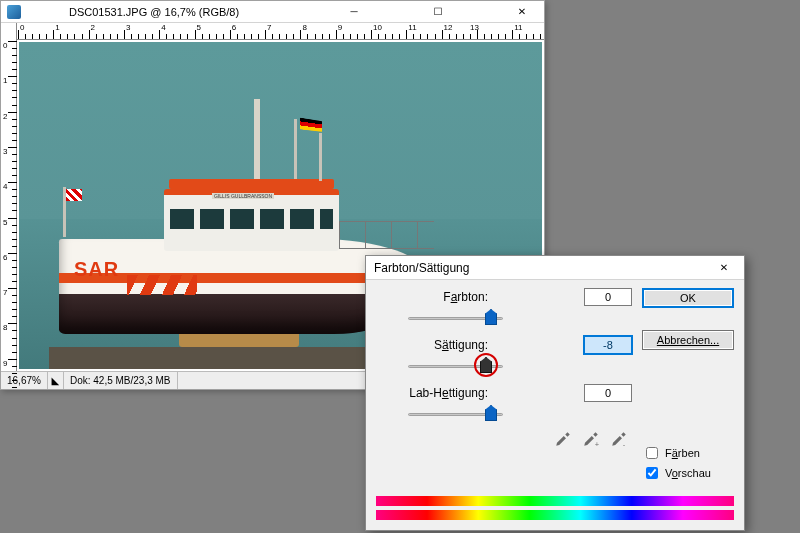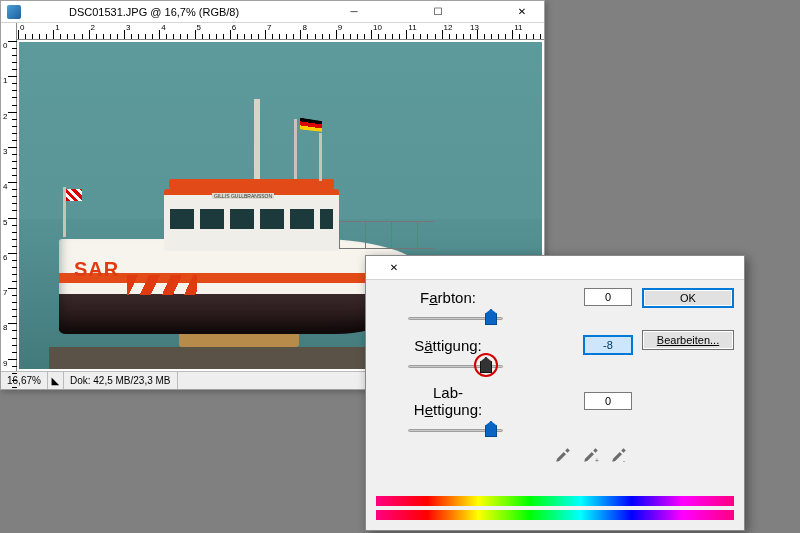--- a/index.html
+++ b/index.html
@@ -149,21 +149,21 @@
   }
   .w-select .arrow{font-size:8px;color:#555;}
   .w-btn{
     height:20px;border:1px solid #707070;background:#e1e1e1;font-size:11px;
     display:flex;align-items:center;justify-content:center;cursor:default;
     box-shadow: inset 0 0 0 1px #fff;
   }
   .w-btn.primary{border:2px solid #0078d7;background:#e1e1e1;}
   .sliders{display:flex;flex-direction:column;gap:2px;padding-left:32px;}
   .srow{display:flex;align-items:center;gap:6px;}
-  .srow label{width:80px;text-align:center;font-size:15px;}
+  .srow label{width:80px;text-align:right;font-size:12px;}
   .ul{text-decoration:underline;}
   .num-input{
     width:48px;height:18px;border:1px solid #7a7a7a;background:#fff;font-size:11px;
     text-align:center;
   }
   .num-input.focus{border:1px solid #0078d7;background:#cde6fb;color:#003a66;box-shadow:0 0 0 1px #0078d7;}
   .track{
     position:relative;width:166px;height:22px;margin-left:0;
   }
   .track .rail{
@@ -395,20 +395,21 @@
     <div class="sb-btn">◣</div>
     <div>Dok: 42,5 MB/23,3 MB</div>
     <div class="spacer"></div>
     <div class="sb-btn">▶</div>
     <div class="sb-btn">◄</div>
   </div>
 </div>
 
 <div class="dialog">
   <div class="dlg-titlebar">
+    <div class="dlg-title">Farbton/Sättigung</div>
     <div class="win-btn close" style="width:40px">✕</div>
   </div>
 
   <div class="dlg-body">
     <div class="dlg-left">
 
       <div class="sliders">
 
         <div class="srow">
           <label><span>F</span><span class="ul">a</span><span>rbton:</span></label>
@@ -454,23 +455,33 @@
               <path fill="#555" d="M3 21l4-1 9-9-3-3-9 9-1 4zM15 6l3 3 3-3-3-3-3 3z"></path>
               <text x="17" y="23" font-size="10" fill="#555">-</text>
             </svg></div>
       </div>
     </div>
 
     <div class="dlg-right">
       <div class="w-btn primary">OK</div>
       <div style="height:10px"></div>
       <div class="w-btn">
-          <span class="ul">Bearbeiten...</span>
+          <span class="ul">Abbrechen...</span>
         </div>
       <div style="flex:1"></div>
+      <div class="checks">
+        <label>
+          <input type="checkbox" style="">
+          <span><span>F</span><span class="ul">ä</span><span>rben</span></span>
+        </label>
+        <label>
+          <input type="checkbox" checked="" style="">
+          <span><span>V</span><span class="ul">o</span><span>rschau</span></span>
+        </label>
+      </div>
     </div>
   </div>
 
   <div class="spectrum">
     <div class="bar b1"></div>
     <div class="bar b2"></div>
   </div>
 </div>
 
 </body></html>

